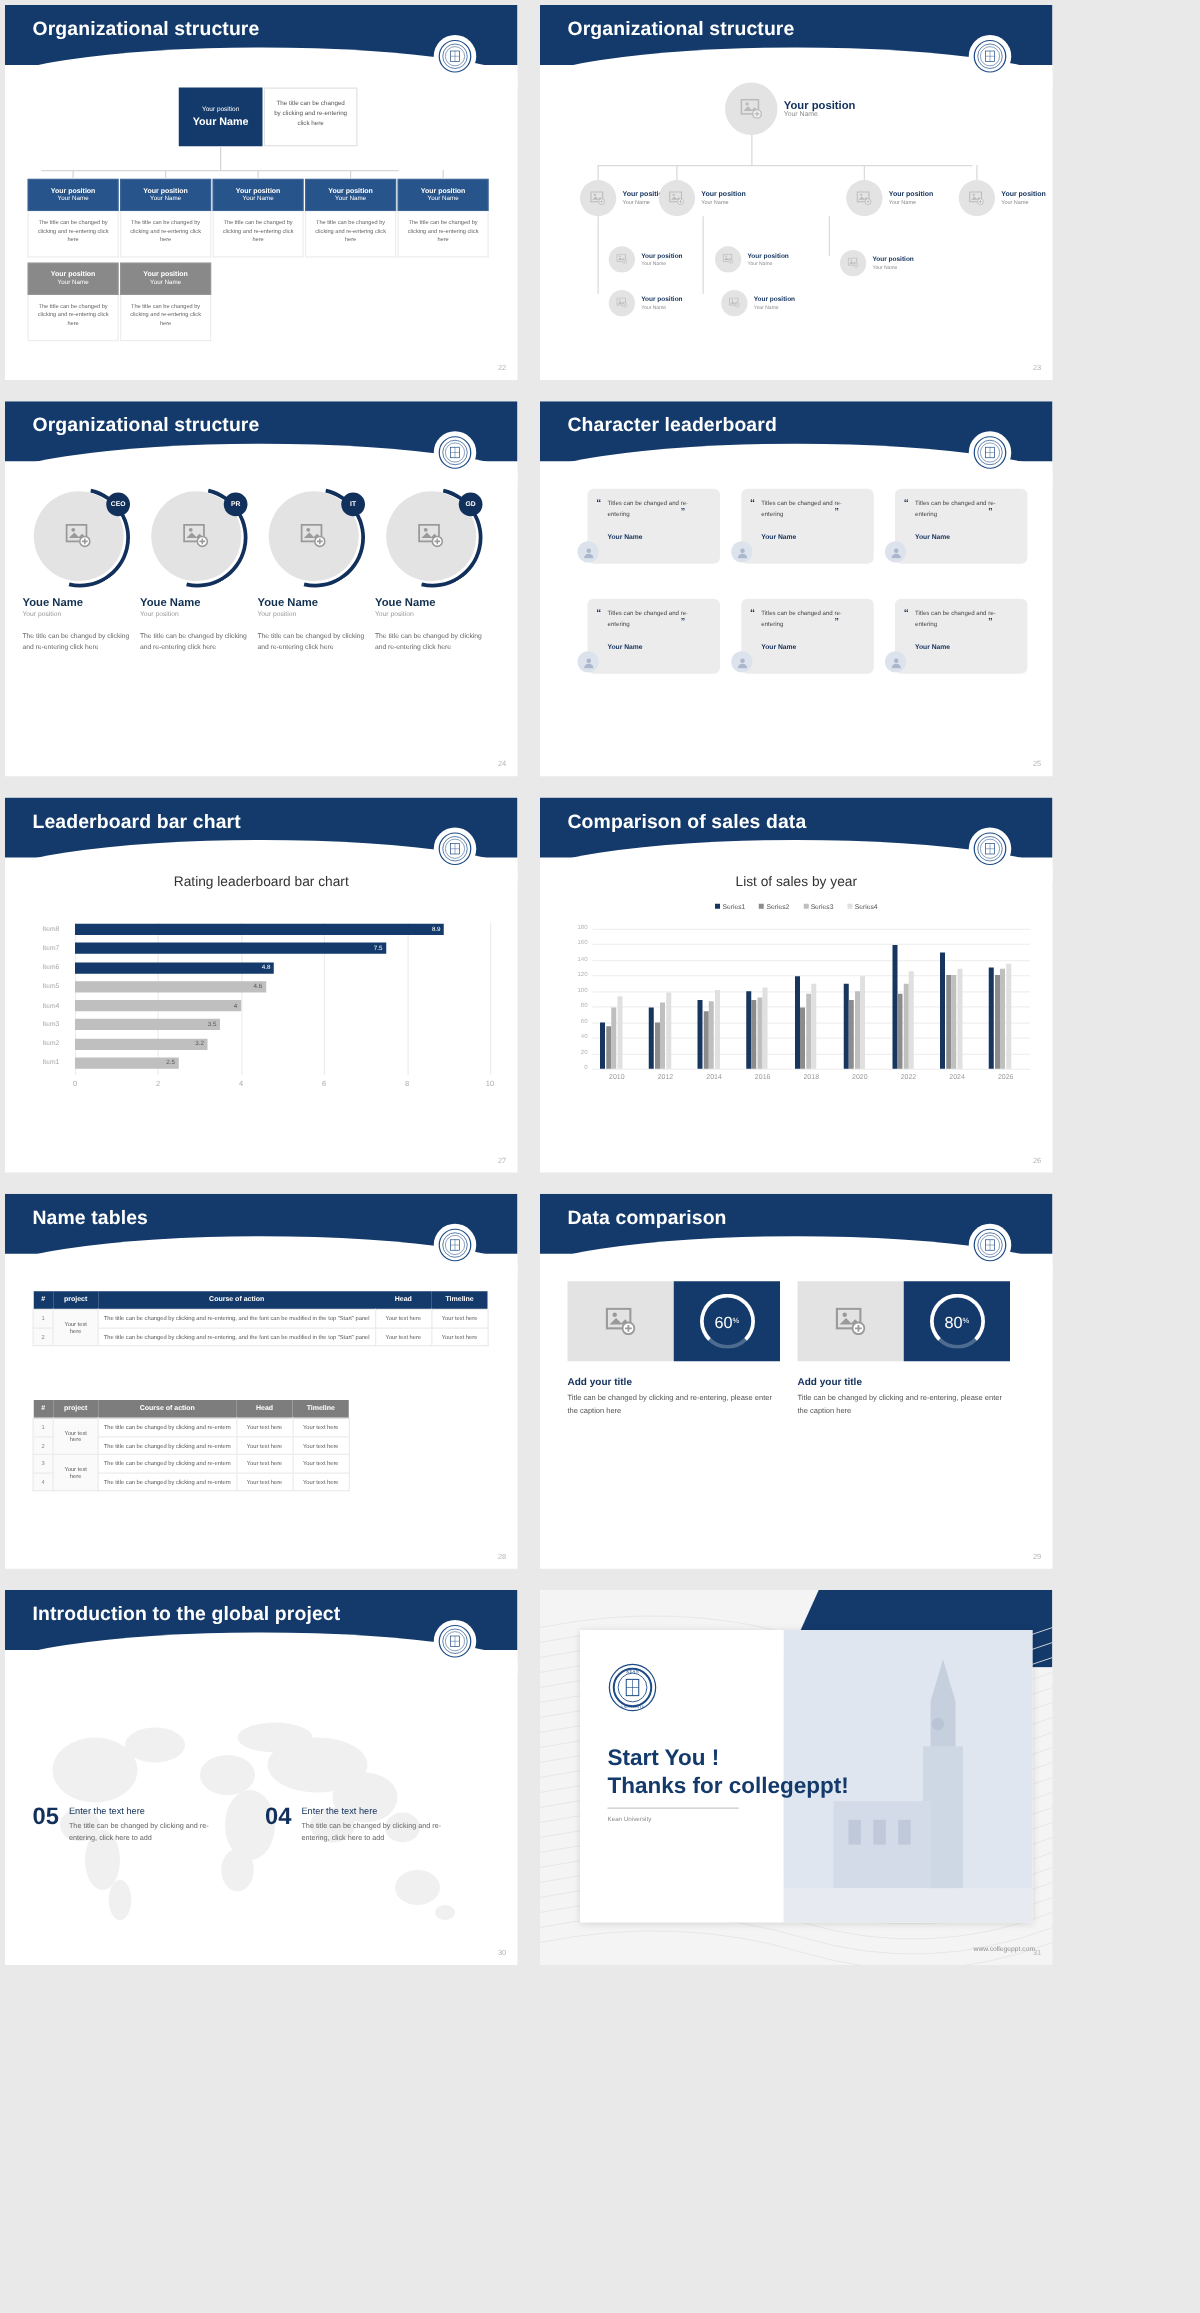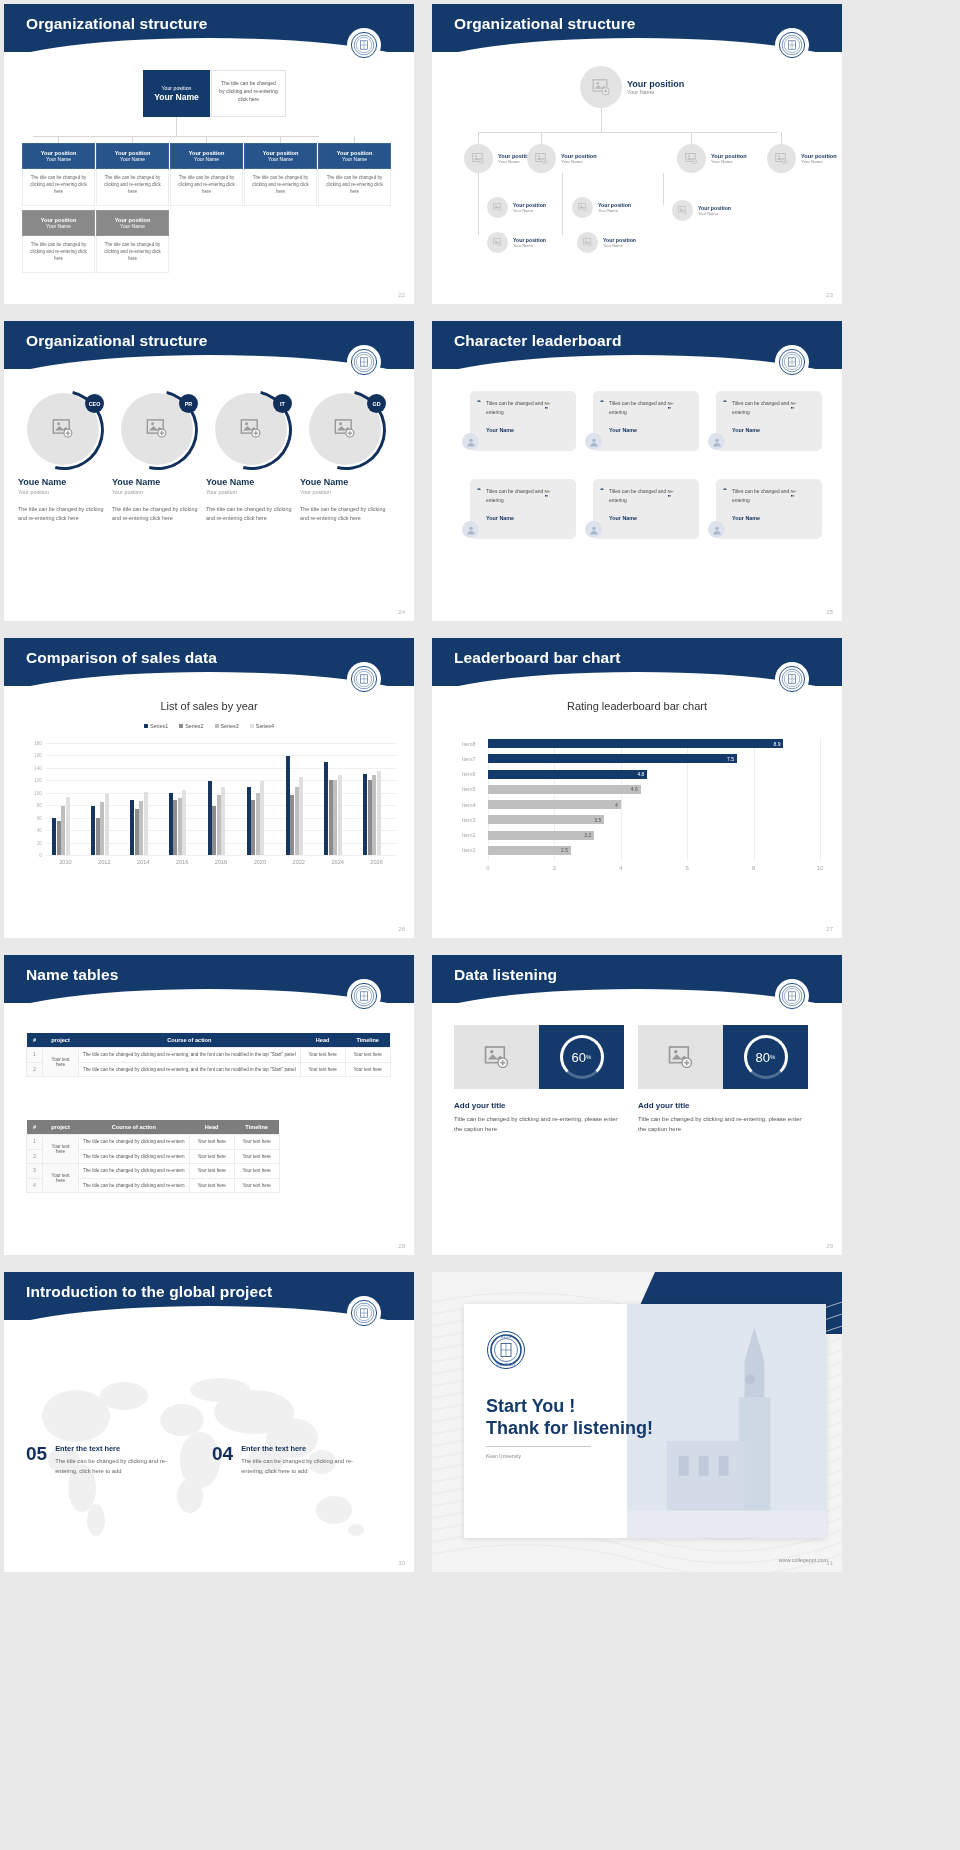--- a/index.html
+++ b/index.html
@@ -192,21 +192,21 @@
     color:#fff; font-size:13px;
   }
   .s29 .donut .pct sub { font-size:6px; vertical-align:baseline; }
   .s29 .cap { clear:both; padding-top:12px; }
   .s29 .cap .t { font-size:8px; font-weight:bold; color:#12305c; }
   .s29 .cap .d { font-size:6px; color:#555; line-height:1.7; margin-top:4px; }
   
   .s30 .mapwrap { position:absolute; inset:48px 0 0 0; opacity:.5; }
   .s30 .item { position:absolute; display:flex; gap:8px; align-items:flex-start; }
   .s30 .num { font-size:19px; font-weight:bold; color:#12305c; line-height:1; }
-  .s30 .it { font-size:7.4px; font-weight:bold; color:#12305c; }
+  .s30 .it { font-size:7.4px; font-weight:normal; color:#12305c; }
   .s30 .id { font-size:5.8px; color:#666; line-height:1.75; margin-top:3px; width:120px; }
   
   .s31 { background:#f4f4f4; }
   .s31 .bluecorner {
     position:absolute; top:0; right:0; width:215px; height:62px;
     background:#133a6b;
     clip-path: polygon(28px 0, 100% 0, 100% 100%, 0 100%);
   }
   .s31 .card {
     position:absolute; left:32px; top:32px; right:16px; bottom:34px;
@@ -664,129 +664,20 @@
           <div class="nm">Your Name</div>
         </div>
         <div class="av" style="left: 276px; top: 200px;">
           <svg width="10" height="10" viewBox="0 0 20 20">
             <circle cx="10" cy="7" r="3.6" fill="#aab7cc"></circle>
             <path d="M2.6 19c0-4.2 3.3-7 7.4-7s7.4 2.8 7.4 7z" fill="#aab7cc"></path>
           </svg>
         </div>
       </div>
     <div class="pagenum">25</div>
-  </div>
-
-  <div class="slide s26">
-    <div class="band">
-        <div class="curve"></div>
-      </div>
-    <div class="slide-title">Comparison of sales data</div>
-    <div class="seal">
-      <svg viewBox="0 0 40 40">
-          <circle cx="20" cy="20" r="18" fill="none" stroke="#1d4b86" stroke-width="1.4"></circle>
-          <circle cx="20" cy="20" r="14" fill="none" stroke="#1d4b86" stroke-width="0.8"></circle>
-          <circle cx="20" cy="20" r="11" fill="none" stroke="#1d4b86" stroke-width="0.6"></circle>
-          <rect x="15" y="14" width="10" height="12" fill="none" stroke="#1d4b86" stroke-width="0.8"></rect>
-          <path d="M20 14v12M15 20h10" stroke="#1d4b86" stroke-width="0.5"></path>
-        </svg>
-    </div>
-    <div class="charttitle">List of sales by year</div>
-    <div class="legend" id="s26legend">
-        <div><span class="sw" style="background:#16355f"></span>Series1</div>
-        <div><span class="sw" style="background:#8c8c8c"></span>Series2</div>
-        <div><span class="sw" style="background:#bfbfbf"></span>Series3</div>
-        <div><span class="sw" style="background:#e0e0e0"></span>Series4</div>
-      </div>
-    <div class="plot" id="s26plot">
-        <div class="gl" style="top: 112px;"></div>
-        <div class="ylab" style="top: 112px;">0</div>
-        <div class="gl" style="top: 99.5556px;"></div>
-        <div class="ylab" style="top: 99.5556px;">20</div>
-        <div class="gl" style="top: 87.1111px;"></div>
-        <div class="ylab" style="top: 87.1111px;">40</div>
-        <div class="gl" style="top: 74.6667px;"></div>
-        <div class="ylab" style="top: 74.6667px;">60</div>
-        <div class="gl" style="top: 62.2222px;"></div>
-        <div class="ylab" style="top: 62.2222px;">80</div>
-        <div class="gl" style="top: 49.7778px;"></div>
-        <div class="ylab" style="top: 49.7778px;">100</div>
-        <div class="gl" style="top: 37.3333px;"></div>
-        <div class="ylab" style="top: 37.3333px;">120</div>
-        <div class="gl" style="top: 24.8889px;"></div>
-        <div class="ylab" style="top: 24.8889px;">140</div>
-        <div class="gl" style="top: 12.4444px;"></div>
-        <div class="ylab" style="top: 12.4444px;">160</div>
-        <div class="gl" style="top: 0px;"></div>
-        <div class="ylab" style="top: 0px;">180</div>
-        <div class="grp" style="left: 1.77778%; height: 112px;">
-          <div class="bar" style="height: 36.7111px; background: rgb(22, 53, 95);"></div>
-          <div class="bar" style="height: 33.6px; background: rgb(140, 140, 140);"></div>
-          <div class="bar" style="height: 49.1556px; background: rgb(191, 191, 191);"></div>
-          <div class="bar" style="height: 58.4889px; background: rgb(224, 224, 224);"></div>
-        </div>
-        <div class="xlab" style="left: 5.55556%;">2010</div>
-        <div class="grp" style="left: 12.8889%; height: 112px;">
-          <div class="bar" style="height: 49.1556px; background: rgb(22, 53, 95);"></div>
-          <div class="bar" style="height: 36.7111px; background: rgb(140, 140, 140);"></div>
-          <div class="bar" style="height: 53.5111px; background: rgb(191, 191, 191);"></div>
-          <div class="bar" style="height: 60.9778px; background: rgb(224, 224, 224);"></div>
-        </div>
-        <div class="xlab" style="left: 16.6667%;">2012</div>
-        <div class="grp" style="left: 24%; height: 112px;">
-          <div class="bar" style="height: 55.3778px; background: rgb(22, 53, 95);"></div>
-          <div class="bar" style="height: 46.0444px; background: rgb(140, 140, 140);"></div>
-          <div class="bar" style="height: 54.1333px; background: rgb(191, 191, 191);"></div>
-          <div class="bar" style="height: 62.8444px; background: rgb(224, 224, 224);"></div>
-        </div>
-        <div class="xlab" style="left: 27.7778%;">2014</div>
-        <div class="grp" style="left: 35.1111%; height: 112px;">
-          <div class="bar" style="height: 61.6px; background: rgb(22, 53, 95);"></div>
-          <div class="bar" style="height: 55.3778px; background: rgb(140, 140, 140);"></div>
-          <div class="bar" style="height: 56.6222px; background: rgb(191, 191, 191);"></div>
-          <div class="bar" style="height: 64.7111px; background: rgb(224, 224, 224);"></div>
-        </div>
-        <div class="xlab" style="left: 38.8889%;">2016</div>
-        <div class="grp" style="left: 46.2222%; height: 112px;">
-          <div class="bar" style="height: 74.0444px; background: rgb(22, 53, 95);"></div>
-          <div class="bar" style="height: 49.1556px; background: rgb(140, 140, 140);"></div>
-          <div class="bar" style="height: 60.3556px; background: rgb(191, 191, 191);"></div>
-          <div class="bar" style="height: 68.4444px; background: rgb(224, 224, 224);"></div>
-        </div>
-        <div class="xlab" style="left: 50%;">2018</div>
-        <div class="grp" style="left: 57.3333%; height: 112px;">
-          <div class="bar" style="height: 68.4444px; background: rgb(22, 53, 95);"></div>
-          <div class="bar" style="height: 55.3778px; background: rgb(140, 140, 140);"></div>
-          <div class="bar" style="height: 61.6px; background: rgb(191, 191, 191);"></div>
-          <div class="bar" style="height: 74.0444px; background: rgb(224, 224, 224);"></div>
-        </div>
-        <div class="xlab" style="left: 61.1111%;">2020</div>
-        <div class="grp" style="left: 68.4444%; height: 112px;">
-          <div class="bar" style="height: 98.9333px; background: rgb(22, 53, 95);"></div>
-          <div class="bar" style="height: 59.7333px; background: rgb(140, 140, 140);"></div>
-          <div class="bar" style="height: 68.4444px; background: rgb(191, 191, 191);"></div>
-          <div class="bar" style="height: 77.7778px; background: rgb(224, 224, 224);"></div>
-        </div>
-        <div class="xlab" style="left: 72.2222%;">2022</div>
-        <div class="grp" style="left: 79.5556%; height: 112px;">
-          <div class="bar" style="height: 93.3333px; background: rgb(22, 53, 95);"></div>
-          <div class="bar" style="height: 74.6667px; background: rgb(140, 140, 140);"></div>
-          <div class="bar" style="height: 74.6667px; background: rgb(191, 191, 191);"></div>
-          <div class="bar" style="height: 80.2667px; background: rgb(224, 224, 224);"></div>
-        </div>
-        <div class="xlab" style="left: 83.3333%;">2024</div>
-        <div class="grp" style="left: 90.6667%; height: 112px;">
-          <div class="bar" style="height: 80.8889px; background: rgb(22, 53, 95);"></div>
-          <div class="bar" style="height: 74.6667px; background: rgb(140, 140, 140);"></div>
-          <div class="bar" style="height: 79.6444px; background: rgb(191, 191, 191);"></div>
-          <div class="bar" style="height: 84px; background: rgb(224, 224, 224);"></div>
-        </div>
-        <div class="xlab" style="left: 94.4444%;">2026</div>
-      </div>
-    <div class="pagenum">26</div>
   </div>
 
   <div class="slide s27">
     <div class="band">
         <div class="curve"></div>
       </div>
     <div class="slide-title">Leaderboard bar chart</div>
     <div class="seal">
       <svg viewBox="0 0 40 40">
           <circle cx="20" cy="20" r="18" fill="none" stroke="#1d4b86" stroke-width="1.4"></circle>
@@ -869,20 +760,129 @@
         <div class="lbrow" style="top: 106.75px;">
           <div class="lbname">Item1</div>
           <div class="lbtrack">
             <div class="lbbar" style="width:25%;">
               <span class="lbval">2.5</span>
             </div>
           </div>
         </div>
       </div>
     <div class="pagenum">27</div>
+  </div>
+
+  <div class="slide s26">
+    <div class="band">
+        <div class="curve"></div>
+      </div>
+    <div class="slide-title">Comparison of sales data</div>
+    <div class="seal">
+      <svg viewBox="0 0 40 40">
+          <circle cx="20" cy="20" r="18" fill="none" stroke="#1d4b86" stroke-width="1.4"></circle>
+          <circle cx="20" cy="20" r="14" fill="none" stroke="#1d4b86" stroke-width="0.8"></circle>
+          <circle cx="20" cy="20" r="11" fill="none" stroke="#1d4b86" stroke-width="0.6"></circle>
+          <rect x="15" y="14" width="10" height="12" fill="none" stroke="#1d4b86" stroke-width="0.8"></rect>
+          <path d="M20 14v12M15 20h10" stroke="#1d4b86" stroke-width="0.5"></path>
+        </svg>
+    </div>
+    <div class="charttitle">List of sales by year</div>
+    <div class="legend" id="s26legend">
+        <div><span class="sw" style="background:#16355f"></span>Series1</div>
+        <div><span class="sw" style="background:#8c8c8c"></span>Series2</div>
+        <div><span class="sw" style="background:#bfbfbf"></span>Series3</div>
+        <div><span class="sw" style="background:#e0e0e0"></span>Series4</div>
+      </div>
+    <div class="plot" id="s26plot">
+        <div class="gl" style="top: 112px;"></div>
+        <div class="ylab" style="top: 112px;">0</div>
+        <div class="gl" style="top: 99.5556px;"></div>
+        <div class="ylab" style="top: 99.5556px;">20</div>
+        <div class="gl" style="top: 87.1111px;"></div>
+        <div class="ylab" style="top: 87.1111px;">40</div>
+        <div class="gl" style="top: 74.6667px;"></div>
+        <div class="ylab" style="top: 74.6667px;">60</div>
+        <div class="gl" style="top: 62.2222px;"></div>
+        <div class="ylab" style="top: 62.2222px;">80</div>
+        <div class="gl" style="top: 49.7778px;"></div>
+        <div class="ylab" style="top: 49.7778px;">100</div>
+        <div class="gl" style="top: 37.3333px;"></div>
+        <div class="ylab" style="top: 37.3333px;">120</div>
+        <div class="gl" style="top: 24.8889px;"></div>
+        <div class="ylab" style="top: 24.8889px;">140</div>
+        <div class="gl" style="top: 12.4444px;"></div>
+        <div class="ylab" style="top: 12.4444px;">160</div>
+        <div class="gl" style="top: 0px;"></div>
+        <div class="ylab" style="top: 0px;">180</div>
+        <div class="grp" style="left: 1.77778%; height: 112px;">
+          <div class="bar" style="height: 36.7111px; background: rgb(22, 53, 95);"></div>
+          <div class="bar" style="height: 33.6px; background: rgb(140, 140, 140);"></div>
+          <div class="bar" style="height: 49.1556px; background: rgb(191, 191, 191);"></div>
+          <div class="bar" style="height: 58.4889px; background: rgb(224, 224, 224);"></div>
+        </div>
+        <div class="xlab" style="left: 5.55556%;">2010</div>
+        <div class="grp" style="left: 12.8889%; height: 112px;">
+          <div class="bar" style="height: 49.1556px; background: rgb(22, 53, 95);"></div>
+          <div class="bar" style="height: 36.7111px; background: rgb(140, 140, 140);"></div>
+          <div class="bar" style="height: 53.5111px; background: rgb(191, 191, 191);"></div>
+          <div class="bar" style="height: 60.9778px; background: rgb(224, 224, 224);"></div>
+        </div>
+        <div class="xlab" style="left: 16.6667%;">2012</div>
+        <div class="grp" style="left: 24%; height: 112px;">
+          <div class="bar" style="height: 55.3778px; background: rgb(22, 53, 95);"></div>
+          <div class="bar" style="height: 46.0444px; background: rgb(140, 140, 140);"></div>
+          <div class="bar" style="height: 54.1333px; background: rgb(191, 191, 191);"></div>
+          <div class="bar" style="height: 62.8444px; background: rgb(224, 224, 224);"></div>
+        </div>
+        <div class="xlab" style="left: 27.7778%;">2014</div>
+        <div class="grp" style="left: 35.1111%; height: 112px;">
+          <div class="bar" style="height: 61.6px; background: rgb(22, 53, 95);"></div>
+          <div class="bar" style="height: 55.3778px; background: rgb(140, 140, 140);"></div>
+          <div class="bar" style="height: 56.6222px; background: rgb(191, 191, 191);"></div>
+          <div class="bar" style="height: 64.7111px; background: rgb(224, 224, 224);"></div>
+        </div>
+        <div class="xlab" style="left: 38.8889%;">2016</div>
+        <div class="grp" style="left: 46.2222%; height: 112px;">
+          <div class="bar" style="height: 74.0444px; background: rgb(22, 53, 95);"></div>
+          <div class="bar" style="height: 49.1556px; background: rgb(140, 140, 140);"></div>
+          <div class="bar" style="height: 60.3556px; background: rgb(191, 191, 191);"></div>
+          <div class="bar" style="height: 68.4444px; background: rgb(224, 224, 224);"></div>
+        </div>
+        <div class="xlab" style="left: 50%;">2018</div>
+        <div class="grp" style="left: 57.3333%; height: 112px;">
+          <div class="bar" style="height: 68.4444px; background: rgb(22, 53, 95);"></div>
+          <div class="bar" style="height: 55.3778px; background: rgb(140, 140, 140);"></div>
+          <div class="bar" style="height: 61.6px; background: rgb(191, 191, 191);"></div>
+          <div class="bar" style="height: 74.0444px; background: rgb(224, 224, 224);"></div>
+        </div>
+        <div class="xlab" style="left: 61.1111%;">2020</div>
+        <div class="grp" style="left: 68.4444%; height: 112px;">
+          <div class="bar" style="height: 98.9333px; background: rgb(22, 53, 95);"></div>
+          <div class="bar" style="height: 59.7333px; background: rgb(140, 140, 140);"></div>
+          <div class="bar" style="height: 68.4444px; background: rgb(191, 191, 191);"></div>
+          <div class="bar" style="height: 77.7778px; background: rgb(224, 224, 224);"></div>
+        </div>
+        <div class="xlab" style="left: 72.2222%;">2022</div>
+        <div class="grp" style="left: 79.5556%; height: 112px;">
+          <div class="bar" style="height: 93.3333px; background: rgb(22, 53, 95);"></div>
+          <div class="bar" style="height: 74.6667px; background: rgb(140, 140, 140);"></div>
+          <div class="bar" style="height: 74.6667px; background: rgb(191, 191, 191);"></div>
+          <div class="bar" style="height: 80.2667px; background: rgb(224, 224, 224);"></div>
+        </div>
+        <div class="xlab" style="left: 83.3333%;">2024</div>
+        <div class="grp" style="left: 90.6667%; height: 112px;">
+          <div class="bar" style="height: 80.8889px; background: rgb(22, 53, 95);"></div>
+          <div class="bar" style="height: 74.6667px; background: rgb(140, 140, 140);"></div>
+          <div class="bar" style="height: 79.6444px; background: rgb(191, 191, 191);"></div>
+          <div class="bar" style="height: 84px; background: rgb(224, 224, 224);"></div>
+        </div>
+        <div class="xlab" style="left: 94.4444%;">2026</div>
+      </div>
+    <div class="pagenum">26</div>
   </div>
 
   <div class="slide s28">
     <div class="band">
         <div class="curve"></div>
       </div>
     <div class="slide-title">Name tables</div>
     <div class="seal">
       <svg viewBox="0 0 40 40">
           <circle cx="20" cy="20" r="18" fill="none" stroke="#1d4b86" stroke-width="1.4"></circle>
@@ -953,21 +953,21 @@
           </tr>
         </tbody>
       </table>
     <div class="pagenum">28</div>
   </div>
 
   <div class="slide s29">
     <div class="band">
         <div class="curve"></div>
       </div>
-    <div class="slide-title">Data listening</div>
+    <div class="slide-title">Data comparison</div>
     <div class="seal">
       <svg viewBox="0 0 40 40">
           <circle cx="20" cy="20" r="18" fill="none" stroke="#1d4b86" stroke-width="1.4"></circle>
           <circle cx="20" cy="20" r="14" fill="none" stroke="#1d4b86" stroke-width="0.8"></circle>
           <circle cx="20" cy="20" r="11" fill="none" stroke="#1d4b86" stroke-width="0.6"></circle>
           <rect x="15" y="14" width="10" height="12" fill="none" stroke="#1d4b86" stroke-width="0.8"></rect>
           <path d="M20 14v12M15 20h10" stroke="#1d4b86" stroke-width="0.5"></path>
         </svg>
     </div>
     <div id="s29items">
@@ -1118,21 +1118,21 @@
             <circle cx="20" cy="20" r="18.5" fill="none" stroke="#1d4b86" stroke-width="1"></circle>
             <circle cx="20" cy="20" r="15" fill="none" stroke="#1d4b86" stroke-width="1.6"></circle>
             <circle cx="20" cy="20" r="11.5" fill="none" stroke="#1d4b86" stroke-width="0.7"></circle>
             <rect x="15" y="13.5" width="10" height="13" fill="none" stroke="#1d4b86" stroke-width="0.8"></rect>
             <path d="M20 13.5v13M15 20h10" stroke="#1d4b86" stroke-width="0.5"></path>
             <text x="20" y="8" font-size="3.6" fill="#1d4b86" text-anchor="middle" font-family="Liberation Serif, serif">KEAN</text>
             <text x="20" y="36" font-size="3.2" fill="#1d4b86" text-anchor="middle" font-family="Liberation Serif, serif">UNIVERSITY</text>
           </svg>
       </div>
       <div class="ty1">Start You !</div>
-      <div class="ty2">Thank for listening!</div>
+      <div class="ty2">Thanks for collegeppt!</div>
       <div class="rule"></div>
       <div class="sub">Kean University</div>
     </div>
     <div class="url">www.collegeppt.com</div>
     <div class="pagenum">31</div>
   </div>
 
 </div>
 
 </body></html>

